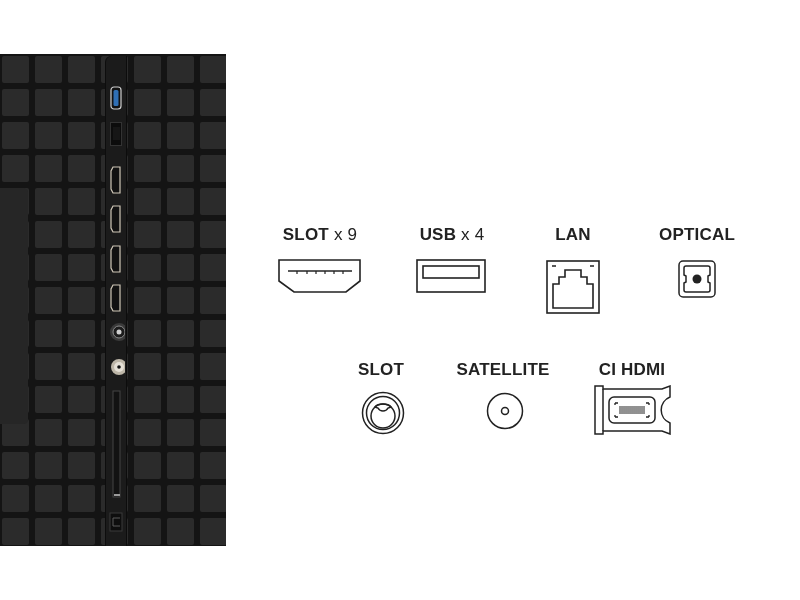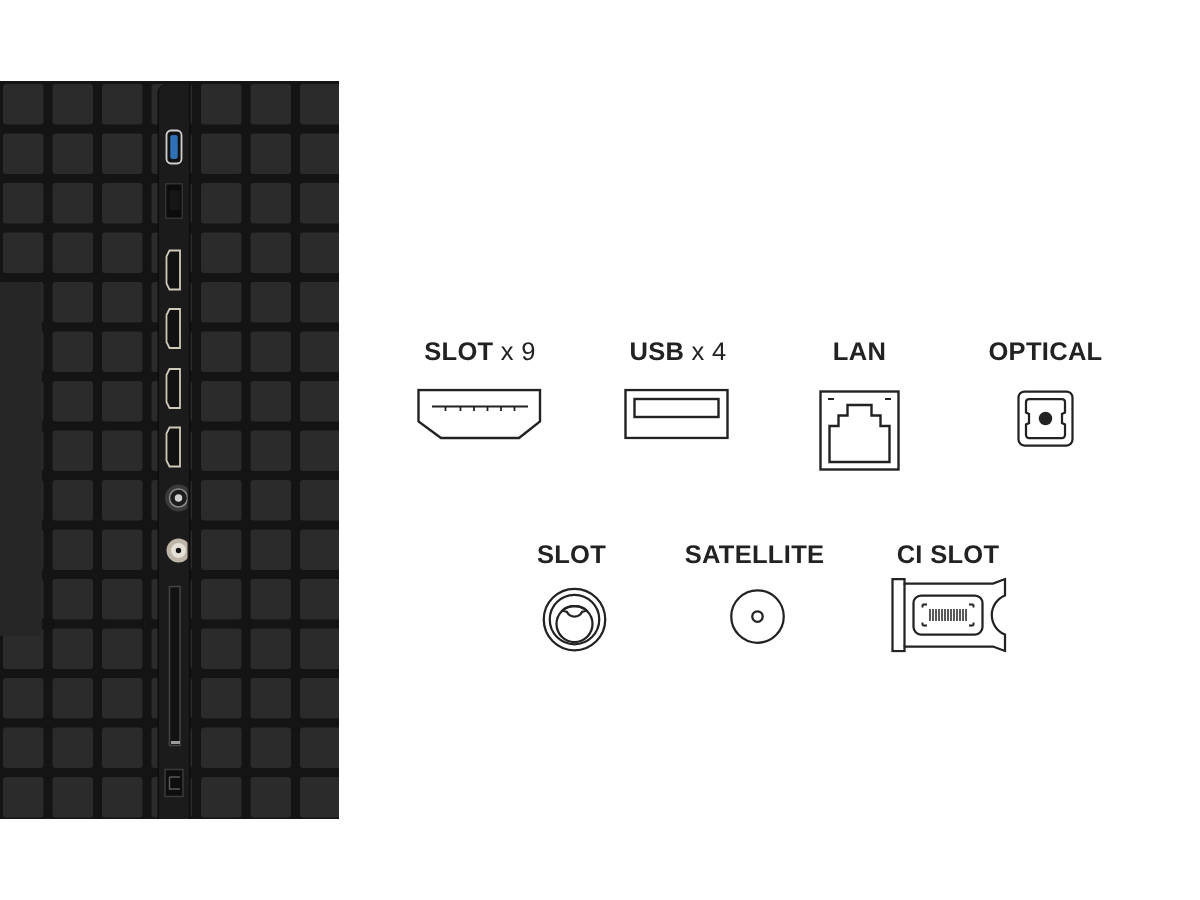--- a/index.html
+++ b/index.html
@@ -246,21 +246,21 @@
 <div class="icon" style="left:678px; top:260px;">
   <svg width="38" height="38" viewBox="0 0 38 38" fill="none" stroke="#222" stroke-width="1.5">
     <rect x="1" y="1" width="36" height="36" rx="4"></rect>
     <path d="M8 6 H30 A2 2 0 0 1 32 8 V15 L30 16 V22 L32 23 V30 A2 2 0 0 1 30 32 H8 A2 2 0 0 1 6 30 V23 L8 22 V16 L6 15 V8 A2 2 0 0 1 8 6 Z"></path>
     <circle cx="19" cy="19" r="4.5" fill="#222" stroke="none"></circle>
   </svg>
 </div>
 
 <div class="label" style="left:381px; top:360px;">SLOT</div>
 <div class="label" style="left:503px; top:360px;">SATELLITE</div>
-<div class="label" style="left:632px; top:360px;">CI SLOT</div>
+<div class="label" style="left:632px; top:360px;">CI HDMI</div>
 
 <div class="icon" style="left:361px; top:390px;">
   <svg width="44" height="46" viewBox="0 0 44 46" fill="none" stroke="#222" stroke-width="1.5">
     <circle cx="22" cy="23" r="20.5"></circle>
     <circle cx="22" cy="23" r="16.5"></circle>
     <circle cx="22" cy="26" r="12"></circle>
     <path d="M14 17 C 17 13, 27 13, 30 17 L 27 18 C 25 22, 19 22, 17 18 Z"></path>
   </svg>
 </div>
 <div class="icon" style="left:485px; top:391px;">

